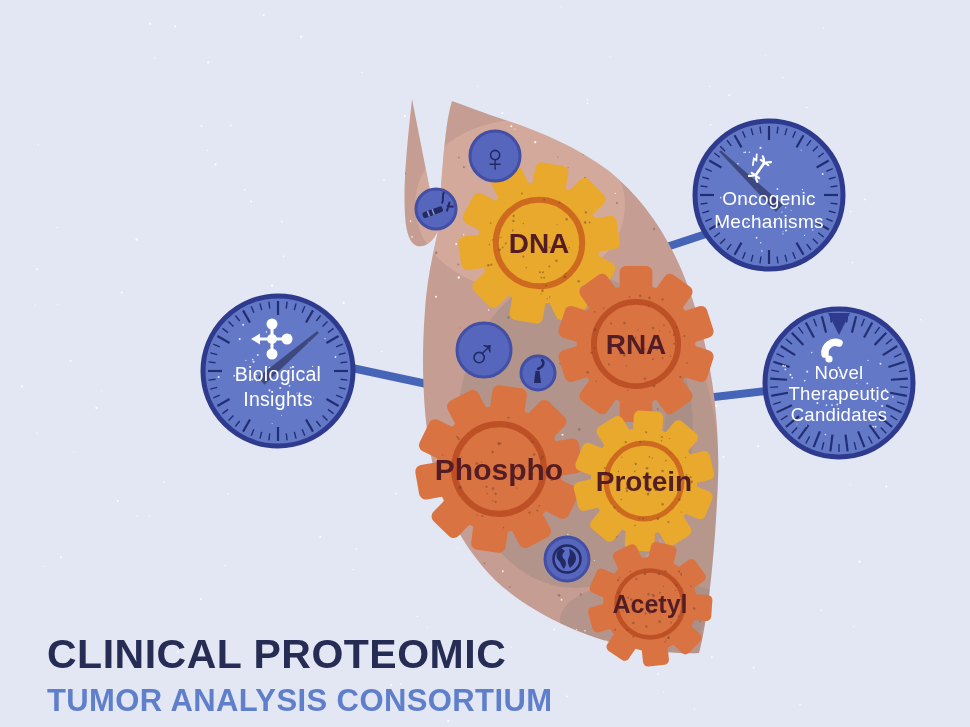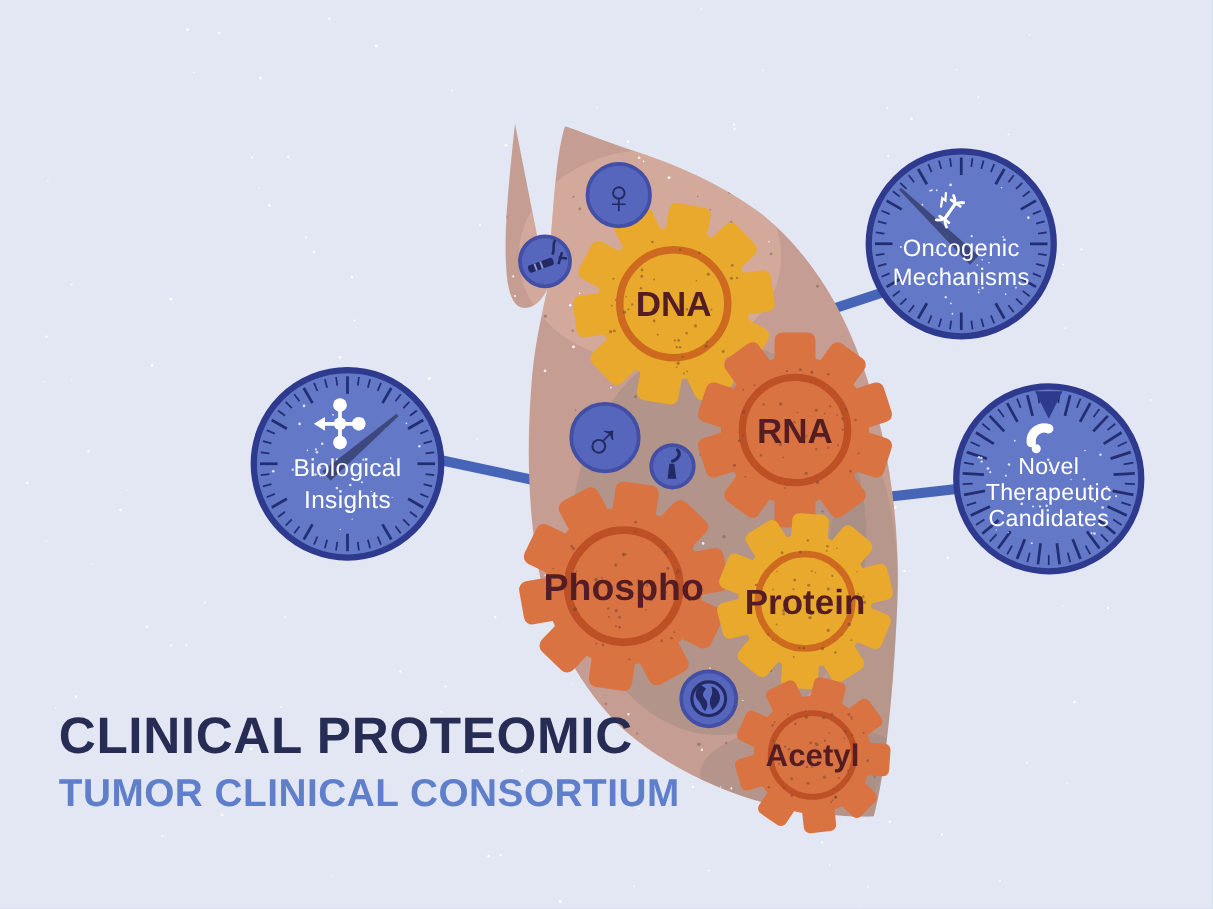--- a/index.html
+++ b/index.html
@@ -4,21 +4,21 @@
 <style>
   html,body{margin:0;padding:0;background:#cfd5ea;}
   .stage{
     position:relative;width:970px;height:727px;overflow:hidden;
     background:#E3E7F4;font-family:"Liberation Sans",sans-serif;
   }
   svg{position:absolute;left:0;top:0;}
   svg text{font-family:"Liberation Sans",sans-serif;}
   .gear-label{font-weight:bold;fill:#541D24;text-anchor:middle;}
   .badge-label{fill:#ffffff;text-anchor:middle;letter-spacing:.3px;}
-  .titles{position:absolute;left:47px;top:566px;line-height:1.1;}
+  .titles{position:absolute;left:47px;top:632px;line-height:1.1;}
   .title-line1{
     font-size:41px;font-weight:bold;color:#272C55;letter-spacing:.5px;
   }
   .title-line2{
     font-size:31px;font-weight:bold;color:#5F7FCB;letter-spacing:.4px;margin-top:7px;
   }
 </style>
 </head>
 <body>
 
@@ -1022,15 +1022,15 @@
           <circle cx="-4" cy="10" r="3.6" fill="#ffffff" stroke="none"></circle>
         </g>
         <text class="badge-label" x="839" y="379" font-size="18.5">Novel</text>
       <text class="badge-label" x="839" y="400" font-size="18.5">Therapeutic</text>
       <text class="badge-label" x="839" y="421" font-size="18.5">Candidates</text>
     </g>
   </svg>
 
   <div class="titles">
     <div class="title-line1">CLINICAL PROTEOMIC</div>
-    <div class="title-line2">TUMOR CLINICAL CONSORTIUM</div>
+    <div class="title-line2">TUMOR ANALYSIS CONSORTIUM</div>
   </div>
 </div>
 
 </body></html>

